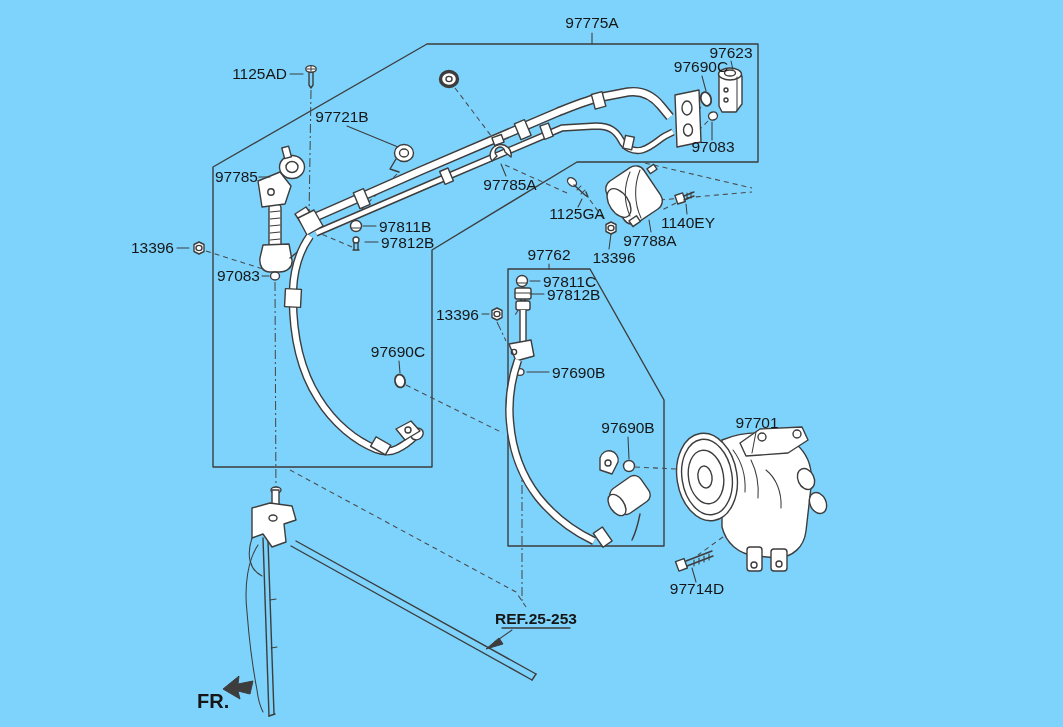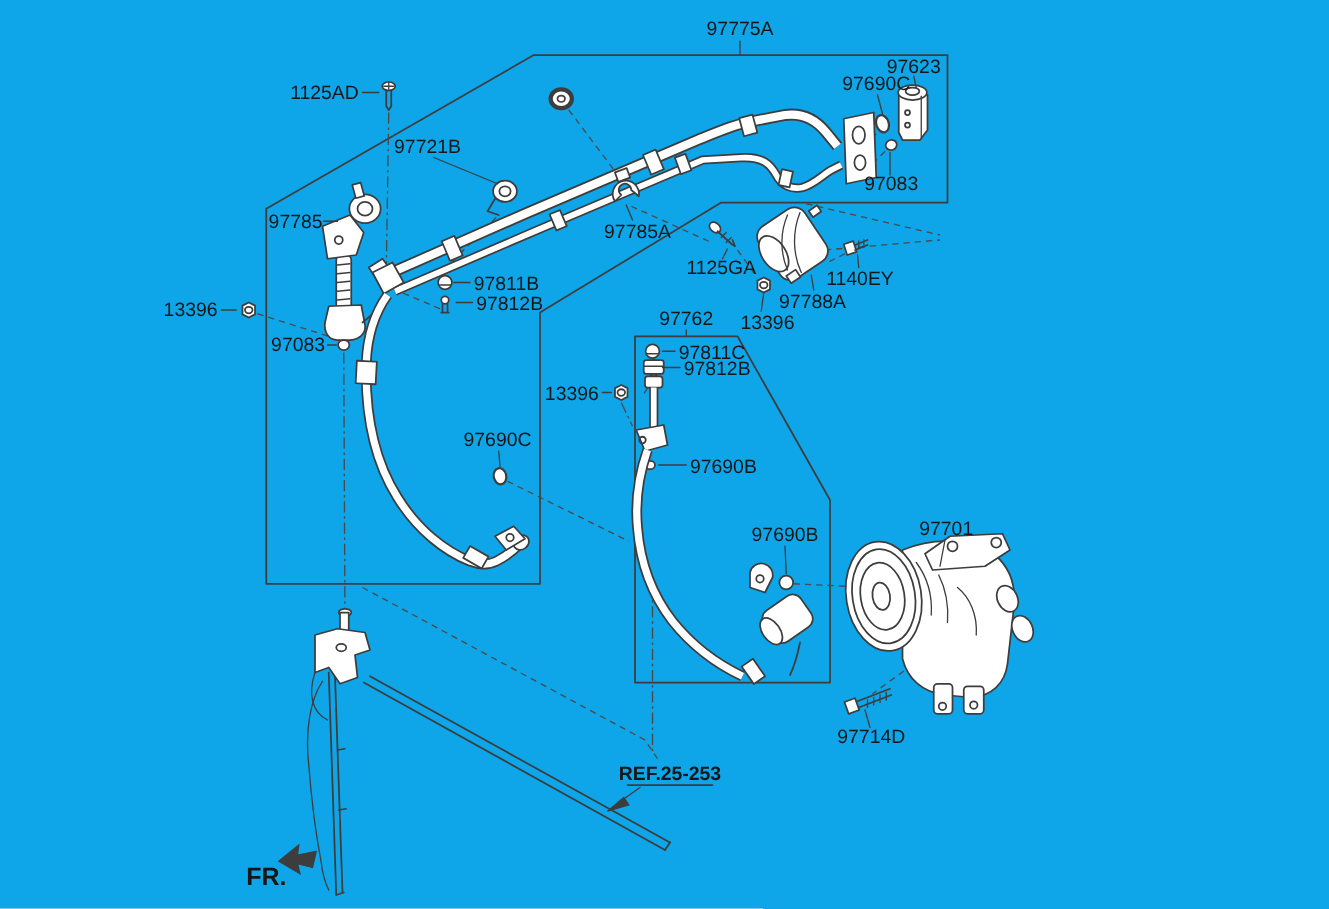--- a/index.html
+++ b/index.html
@@ -1,16 +1,16 @@
 <!DOCTYPE html>
 <html><head>
 <meta charset="utf-8">
 <style>
   html,body{margin:0;padding:0;background:#fff;}
-  .stage{position:relative;width:1063px;height:727px;background:#0ea5e9;overflow:hidden;
+  .stage{position:relative;width:1063px;height:727px;background:#7dd3fc;overflow:hidden;
          font-family:"Liberation Sans",sans-serif;}
   svg{display:block}
   
   .ln{stroke:#3d3d3d;fill:none;stroke-width:1.4;stroke-linecap:round;stroke-linejoin:round;}
   .thin{stroke-width:1.05;}
   .part{fill:#ffffff;stroke:#3d3d3d;stroke-width:1.4;stroke-linejoin:round;}
   .dark{fill:#3d3d3d;stroke:#3d3d3d;}
   .dd{stroke:#4a4a4a;fill:none;stroke-width:1.05;stroke-dasharray:9 3 2 3;}   
   .da{stroke:#4a4a4a;fill:none;stroke-width:1.05;stroke-dasharray:5 4;}       
   .tube-o{stroke:#3d3d3d;fill:none;stroke-width:9.5;stroke-linecap:butt;stroke-linejoin:round;}

